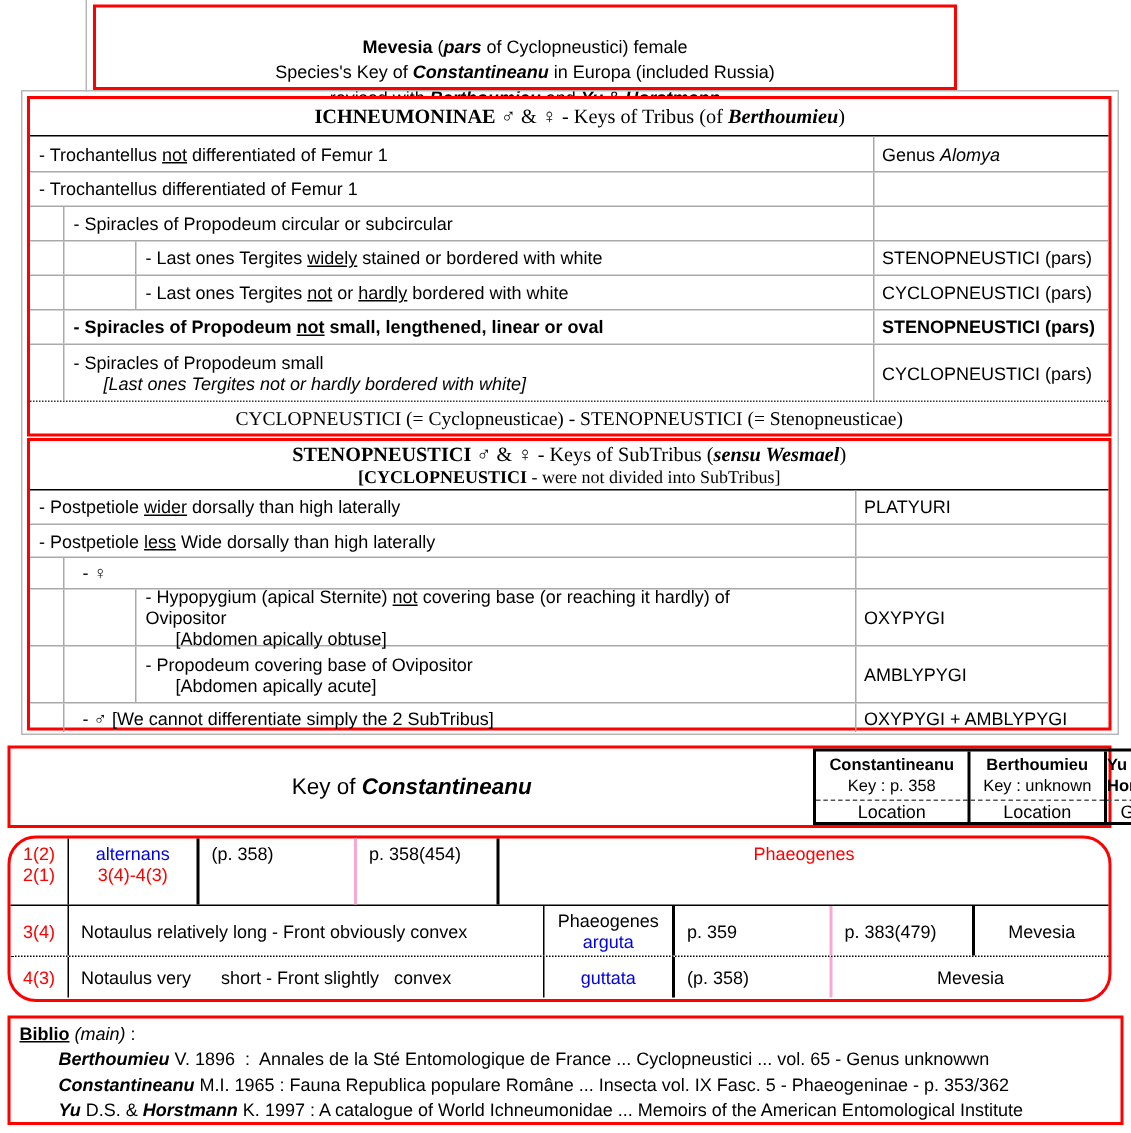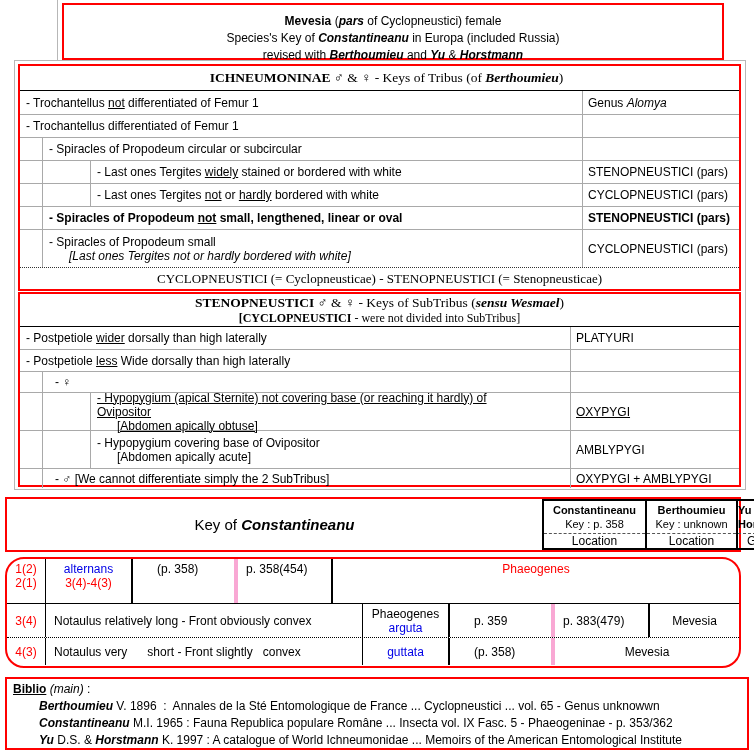--- a/index.html
+++ b/index.html
@@ -40,35 +40,35 @@
   .kcol-loc{flex:1;display:flex;align-items:center;justify-content:center;font-size:12px;}
 
   .drow{display:flex;align-items:stretch;box-sizing:border-box;}
   .sep-solid{border-top:1px solid #000;}
   .sep-dot{border-top:1px dotted #000;}
   .dcell{display:flex;flex-direction:column;justify-content:center;box-sizing:border-box;}
   .dcell.top{justify-content:flex-start;padding-top:3px;}
   .dnum{width:39px;border-right:1px solid #000;color:#f00;align-items:center;text-align:center;}
   .ddesc{width:317px;border-right:1px solid #000;padding-left:8px;white-space:pre-wrap;}
   .dsp{width:87px;border-right:2px solid #000;align-items:center;text-align:center;}
-  .dc{width:105px;border-right:4px solid #f9a8d4;padding-left:24px;}
+  .dc{width:105px;border-right:2px solid #f9a8d4;padding-left:8px;}
   .db{width:95px;border-right:2px solid #000;padding-left:8px;}
   .dg{flex:1;align-items:center;text-align:center;}
 
   
   .bl{padding-left:26px;white-space:pre-wrap;line-height:17px;}
   .bhead{line-height:17px;}
   .titleline{line-height:17px;text-align:center;}
 </style>
 </head>
 <body>
 
 <div class="abs grayline" style="left:57px;top:0;width:1px;height:61px;"></div>
 
-<div class="abs redbox" style="left:62px;top:3px;width:662px;height:57px;padding-top:8px;">
+<div class="abs redbox" style="left:62px;top:3px;width:576px;height:57px;padding-top:18px;">
   <div class="titleline"><span class="b">Mevesia</span><span> (</span><span class="i b">pars</span><span> of Cyclopneustici) female</span></div>
   <div class="titleline"><span>Species's Key of </span><span class="bi">Constantineanu</span><span> in Europa (included Russia)</span></div>
   <div class="titleline"><span>revised with </span><span class="bi">Berthoumieu</span><span> and </span><span class="bi">Yu</span><span> &amp; </span><span class="bi">Horstmann</span></div>
 </div>
 
 <div class="abs graybox" style="left:14px;top:60px;width:732px;height:430px;"></div>
 
 <div class="abs redbox boxA" style="left:18px;top:64px;width:723px;height:227px;">
   <div class="khead serif" style="height:24px;padding-left:14px;">
     <div><span class="b">ICHNEUMONINAE</span><span> ♂ &amp; ♀ - Keys of Tribus (of </span><span class="bi">Berthoumieu</span><span>)</span></div>
@@ -189,40 +189,40 @@
   <div class="krow" style="height:21px;">
     <div class="kmain">
         <div class="g1"></div>
         <div class="ktext" style="padding-left:12px;">
           <span>- ♀</span>
         </div>
       </div>
     <div class="kright"></div>
   </div>
 
-  <div class="krow" style="height:38px;text-decoration:underline;">
+  <div class="krow" style="height:38px;">
     <div class="kmain">
         <div class="g1"></div>
         <div class="g2"></div>
         <div class="ktext">
           <span><span>- Hypopygium (apical Sternite) </span><span class="u">not</span><span> covering base (or reaching it hardly) of Ovipositor</span></span>
           <span class="kline2">[Abdomen apically obtuse]</span>
         </div>
       </div>
     <div class="kright">
         <span>OXYPYGI</span>
       </div>
   </div>
 
   <div class="krow" style="height:38px;">
     <div class="kmain">
         <div class="g1"></div>
         <div class="g2"></div>
         <div class="ktext">
-          <span>- Hypopygium covering base of Ovipositor</span>
+          <span>- Propodeum covering base of Ovipositor</span>
           <span class="kline2">[Abdomen apically acute]</span>
         </div>
       </div>
     <div class="kright">
         <span>AMBLYPYGI</span>
       </div>
   </div>
 
   <div class="krow" style="height:20px;">
     <div class="kmain">

